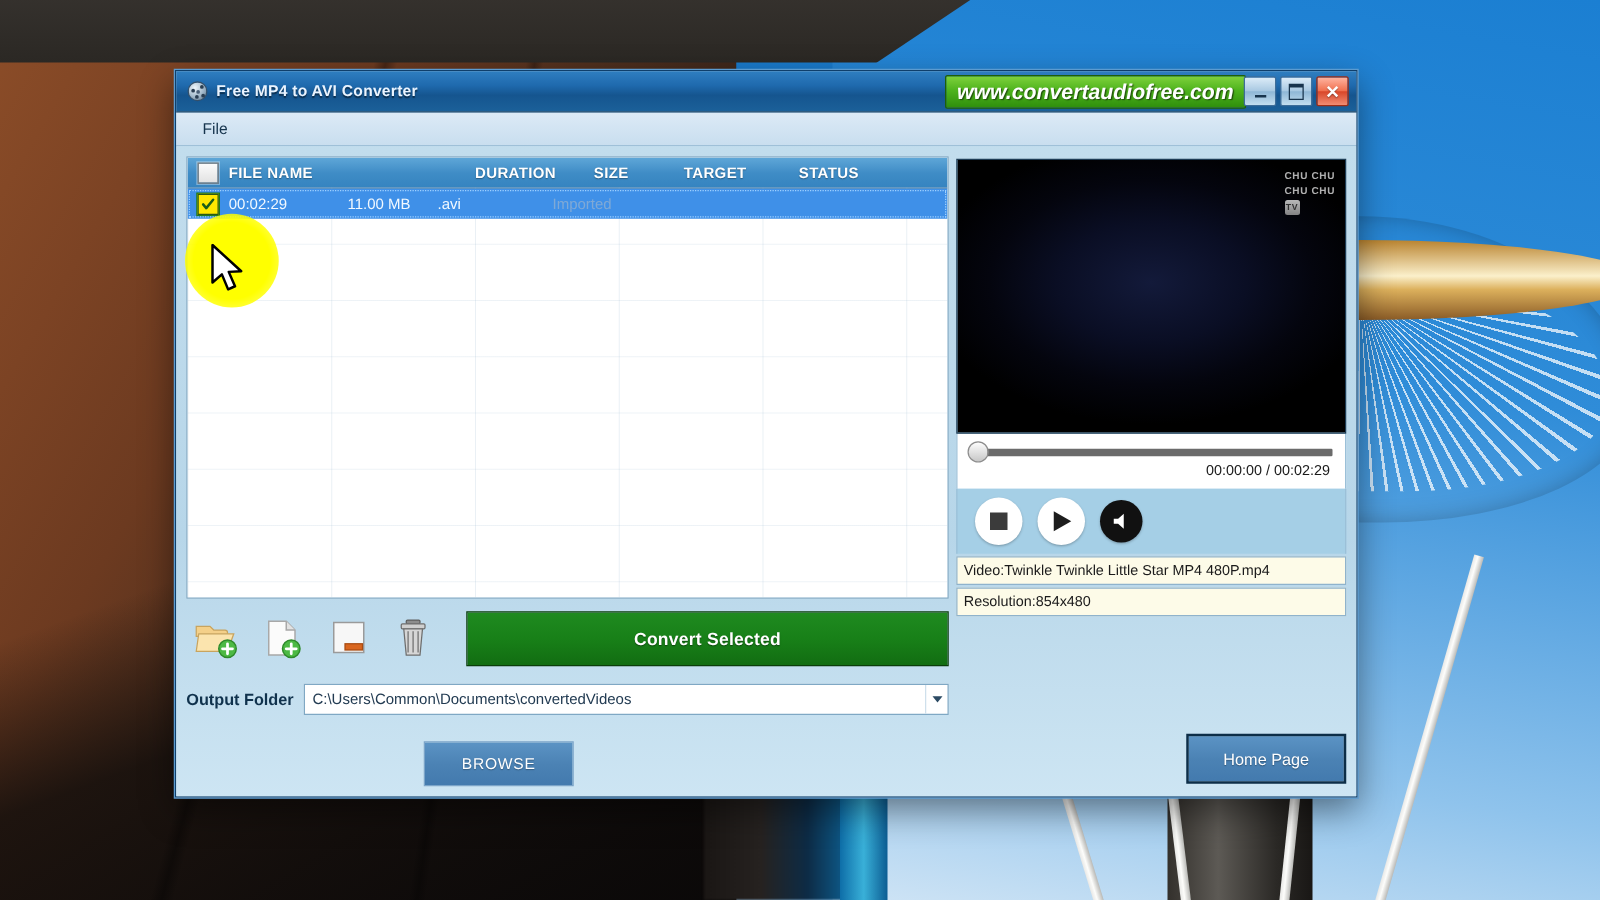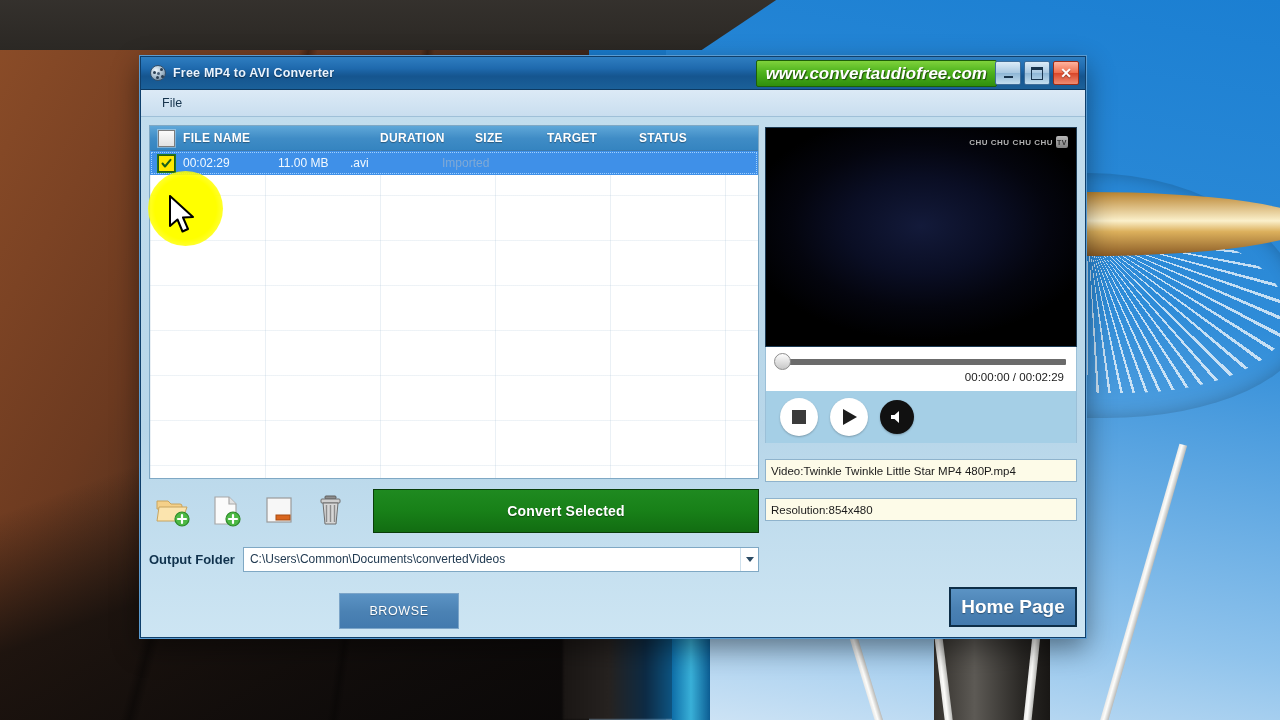--- a/index.html
+++ b/index.html
@@ -245,22 +245,22 @@
     border:1px solid #2d6fa3;
     color:#ffffff;font-size:12px;font-weight:bold;letter-spacing:.4px;
     text-shadow:0 1px 1px rgba(0,0,0,.35);
   }
   .video{
     flex:0 0 218px;margin-top:2px;position:relative;
     background:radial-gradient(ellipse 58% 52% at 50% 45%, #131a3a 0%, #0a0e24 42%, #04050e 72%, #000000 100%);
     border:1px solid #1d3c55;
   }
   .watermark{
-    position:absolute;right:8px;top:8px;display:flex;align-items:center;gap:3px;
-    color:#cfcfcf;font-size:8px;font-weight:bold;letter-spacing:.5px;opacity:.85;
+    position:absolute;right:8px;top:8px;display:flex;gap:3px;
+    color:#cfcfcf;font-size:8px;font-weight:bold;letter-spacing:.5px;opacity:.85;flex-direction:column;
   }
   .wm-box{
     width:12px;height:12px;border-radius:2px;
     background:linear-gradient(180deg,#d8d8d8,#9a9a9a);
     color:#3a3a3a;font-size:7px;font-weight:bold;
     display:flex;align-items:center;justify-content:center;
   }
   .seekwrap{
     flex:0 0 44px;background:#ffffff;border-left:1px solid #9bc0d8;border-right:1px solid #9bc0d8;
     display:flex;flex-direction:column;justify-content:center;padding:0 8px;
@@ -276,29 +276,29 @@
   .ctrlbar{
     flex:0 0 52px;display:flex;align-items:center;gap:12px;padding-left:14px;
     background:#a5cfe6;border-left:1px solid #9bc0d8;border-right:1px solid #9bc0d8;
   }
   .rbtn{width:38px;height:38px;border-radius:50%;background:#ffffff;display:flex;align-items:center;justify-content:center;cursor:pointer;box-shadow:0 1px 2px rgba(0,0,0,.25);}
   .rbtn.vol{background:#111111;width:34px;height:34px;}
   .infoline{
     flex:0 0 21px;background:#fdfbe8;border:1px solid #8fb3cc;
     display:flex;align-items:center;padding-left:5px;
     font-size:11.5px;color:#1b1b1b;white-space:nowrap;overflow:hidden;
-    margin-top:16px;
+    margin-top:2px;
   }
   .rp-spacer{flex:1;}
   .homepage-wrap{display:flex;justify-content:flex-end;padding-bottom:2px;}
   .homebtn{
     width:124px;height:36px;
     background:linear-gradient(180deg,#5b93c4,#4b82b4 52%,#437aae);
     border:2px solid #0d2e48;
-    color:#ffffff;font-size:19px;font-weight:bold;
+    color:#ffffff;font-size:13px;font-weight:normal;
     display:flex;align-items:center;justify-content:center;cursor:pointer;
     text-shadow:0 1px 1px rgba(0,0,0,.35);
   }
 
   
   #halo{
     position:absolute;left:148px;top:171px;width:75px;height:75px;border-radius:50%;
     background:radial-gradient(circle,#ffff00 0%, #ffff00 58%, rgba(255,255,0,.75) 76%, rgba(255,255,0,0) 100%);
     z-index:40;pointer-events:none;
   }

